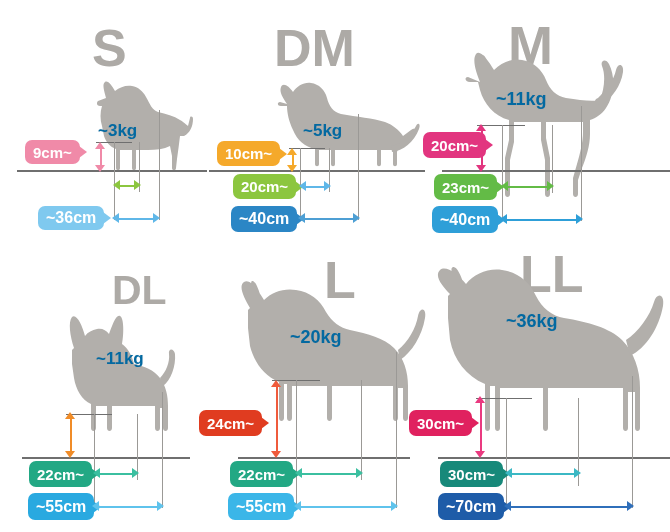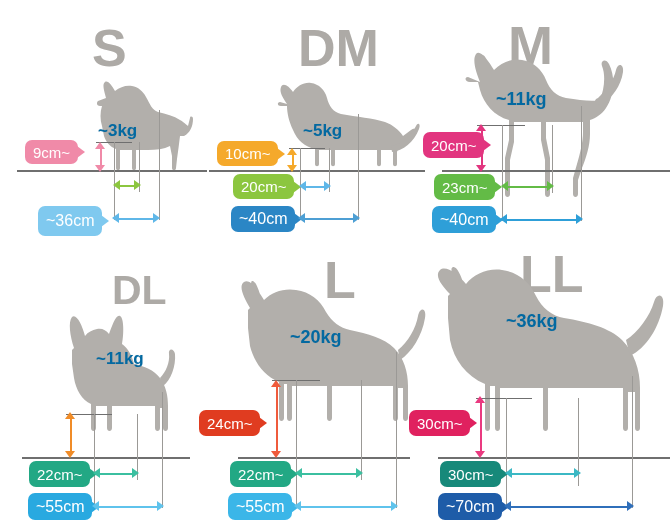--- a/index.html
+++ b/index.html
@@ -58,21 +58,21 @@
   }
 
   
   .badge {
     position: absolute;
     display: flex;
     align-items: center;
     justify-content: center;
     border-radius: 7px;
     color: #ffffff;
-    font-weight: normal;
+    font-weight: bold;
     white-space: nowrap;
     padding: 0 8px;
     line-height: 1;
   }
   .badge .tail {
     position: absolute;
     right: -7px;
     top: 50%;
     margin-top: -6px;
     width: 0; height: 0;
@@ -143,34 +143,34 @@
       <span class="shaft" style="background:#f08aa8"></span>
       <span class="head down"></span>
     </div>
 
     <div class="arrow-h" style="left:113px; top:180px; width:28px; color:#8cc63f;">
       <span class="head left"></span>
       <span class="shaft" style="background:#8cc63f"></span>
       <span class="head right"></span>
     </div>
 
-    <div class="badge" style="left:38px; top:206px; height:30px; font-size:16px; background:#7fc9ef; color:#7fc9ef;">
+    <div class="badge" style="left:38px; top:206px; height:24px; font-size:16px; background:#7fc9ef; color:#7fc9ef;">
       <span style="color:#fff">~36cm</span>
       <span class="tail"></span>
     </div>
     <div class="arrow-h" style="left:112px; top:213px; width:48px; color:#5fb7e8;">
       <span class="head left"></span>
       <span class="shaft" style="background:#5fb7e8"></span>
       <span class="head right"></span>
     </div>
   </div>
 
   <div class="panel" style="left:223px; top:0px; width:201px; height:266px;">
 
-    <div class="size-letter" style="left:51px; top:22px; font-size:52px;margin-left:24px;">DM</div>
+    <div class="size-letter" style="left:51px; top:22px; font-size:52px;">DM</div>
 
     <svg class="dog-svg" style="left:38px; top:74px;" width="160" height="108" viewBox="0 0 160 108">
       <path d="M26 30 C22 24 18 18 20 13 C22 8 28 12 32 18
                C36 12 43 8 50 9 C58 10 64 16 66 24
                C68 32 72 38 80 40 C96 43 112 44 124 48
                C132 51 138 56 142 62 L150 56 C154 53 157 56 154 60
                C150 66 144 70 138 71 L136 78 L136 90 C136 93 132 93 132 90
                L132 76 L120 76 L120 90 C120 93 116 93 116 90 L116 76
                L74 76 L74 90 C74 93 70 93 70 90 L70 76 L58 76 L58 90
                C58 93 54 93 54 90 L54 75 C44 73 36 66 32 56

